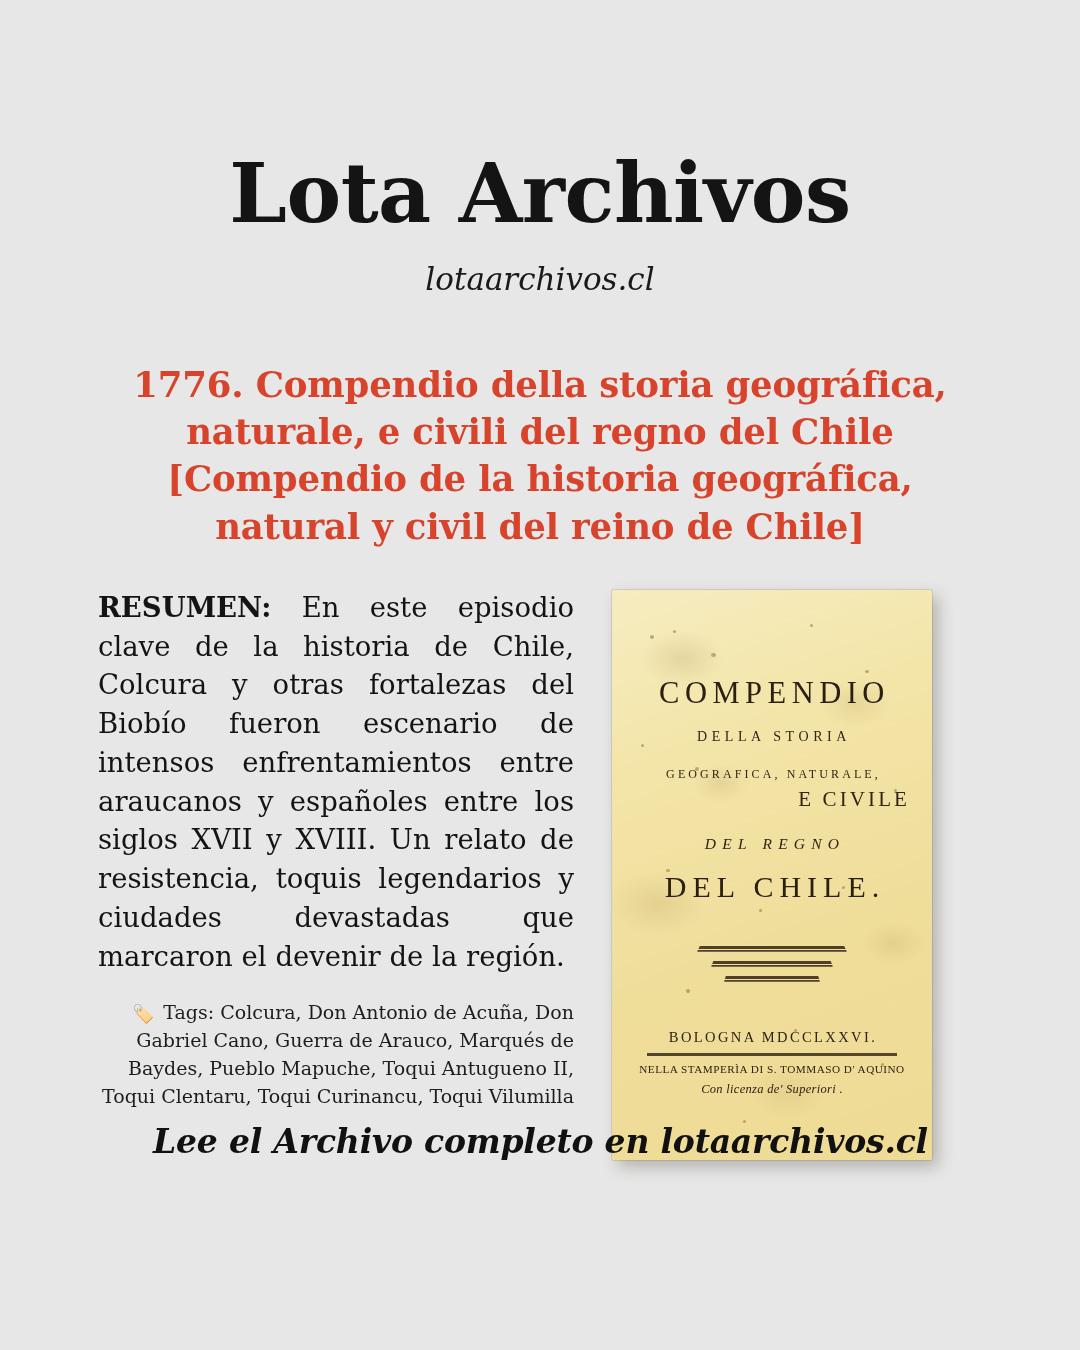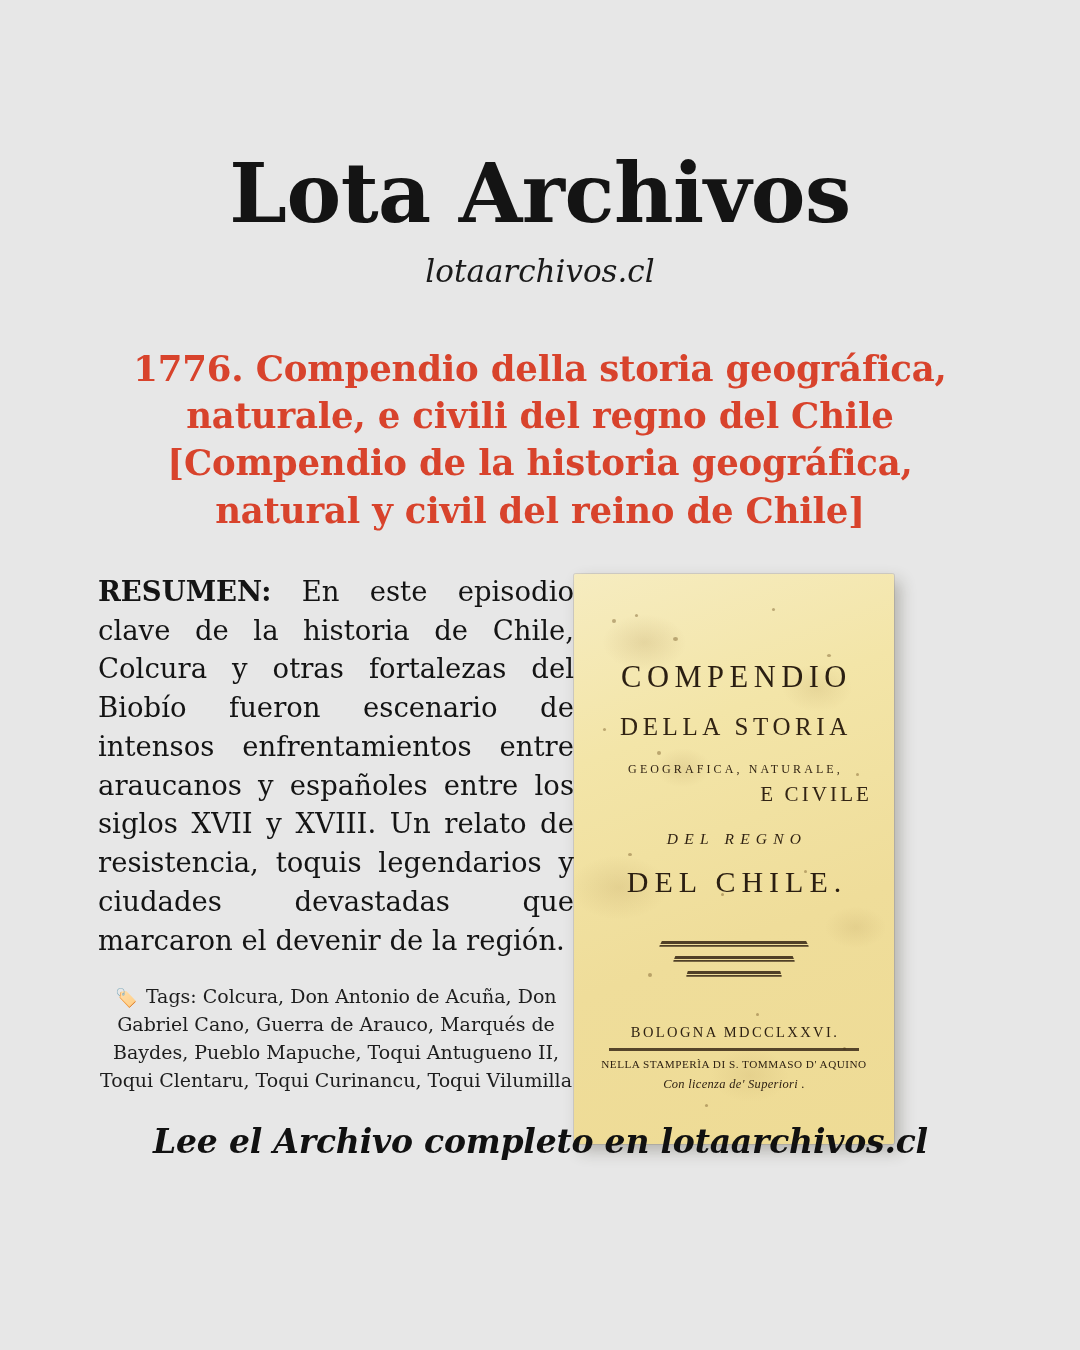--- a/index.html
+++ b/index.html
@@ -32,21 +32,21 @@
     padding-top: 152px;
     font-family: "DejaVu Serif", "Liberation Serif", serif;
     font-weight: 700;
     font-size: 82px;
     line-height: 1.0;
     letter-spacing: -0.5px;
     color: #141414;
     text-align: center;
   }
   .brand-url {
-    margin: 0;
+    margin: 8px;
     padding-top: 22px;
     font-family: "DejaVu Serif", "Liberation Serif", serif;
     font-style: italic;
     font-weight: 400;
     font-size: 31px;
     line-height: 1.0;
     color: #1a1a1a;
     text-align: right;
   }
 
@@ -65,20 +65,21 @@
   }
 
   
   .content {
     width: 1080px;
     box-sizing: border-box;
     padding: 26px 90px 0 98px;
     display: flex;
     flex-direction: row;
     align-items: flex-start;
+    gap: 38px;
   }
 
   .text-col {
     width: 476px;
     flex: 0 0 476px;
   }
 
   .summary {
     margin: 0;
     font-family: "DejaVu Serif", "Liberation Serif", serif;
@@ -92,21 +93,21 @@
     font-weight: 700;
   }
 
   .tags {
     margin: 0;
     padding-top: 24px;
     font-family: "DejaVu Serif", "Liberation Serif", serif;
     font-size: 19px;
     line-height: 1.47;
     color: #1d1d1d;
-    text-align: center;
+    text-align: right;
   }
   .tag-icon {
     display: inline-block;
     font-size: 18px;
     line-height: 1;
     vertical-align: -1px;
     margin-right: 2px;
   }
 
   
@@ -149,21 +150,21 @@
 
   .bk-l1 {
     font-size: 30.5px;
     letter-spacing: 5.5px;
     line-height: 1;
     padding-top: 34px;
     padding-left: 5px;
     color: #2b1f12;
   }
   .bk-l2 {
-    font-size: 25px;
+    font-size: 14px;
     letter-spacing: 4.6px;
     line-height: 1;
     padding-top: 22px;
     padding-left: 4px;
     color: #32241400;
     color: #322414;
   }
   .bk-l3 {
     font-size: 12px;
     letter-spacing: 3.1px;

